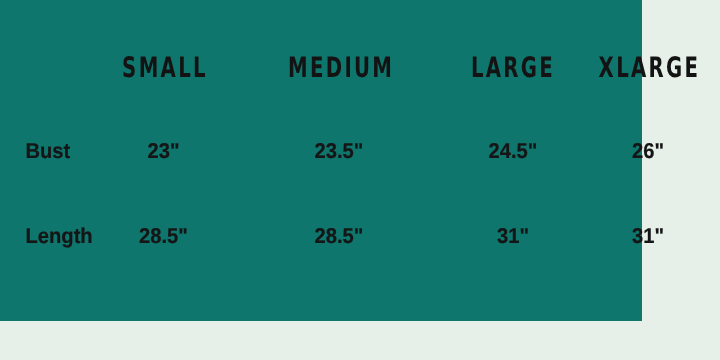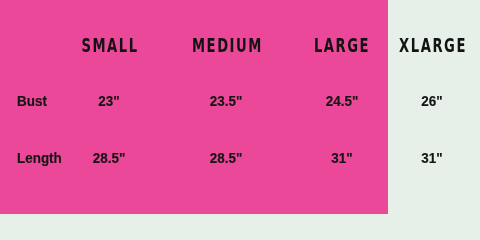--- a/index.html
+++ b/index.html
@@ -5,21 +5,21 @@
 <style>
   html, body { margin:0; padding:0; }
   body {
     width:480px; height:214px; overflow:hidden;
     background:#e6f0e9;
     font-family:"Liberation Sans", sans-serif;
     color:#151515;
     -webkit-font-smoothing:antialiased;
   }
 
-  .size-chart { position:relative; width:388px; height:214px; background:#ec4899; }
+  .size-chart { position:relative; width:428px; height:214px; background:#0f766e; }
 
   
   .row { position:absolute; left:0; width:480px; height:0; }
   .row-head  { top:37.0px; }
   .row-bust  { top:93.6px; }
   .row-length{ top:150.6px; }
 
   
   .hdr {
     position:absolute; top:0;

